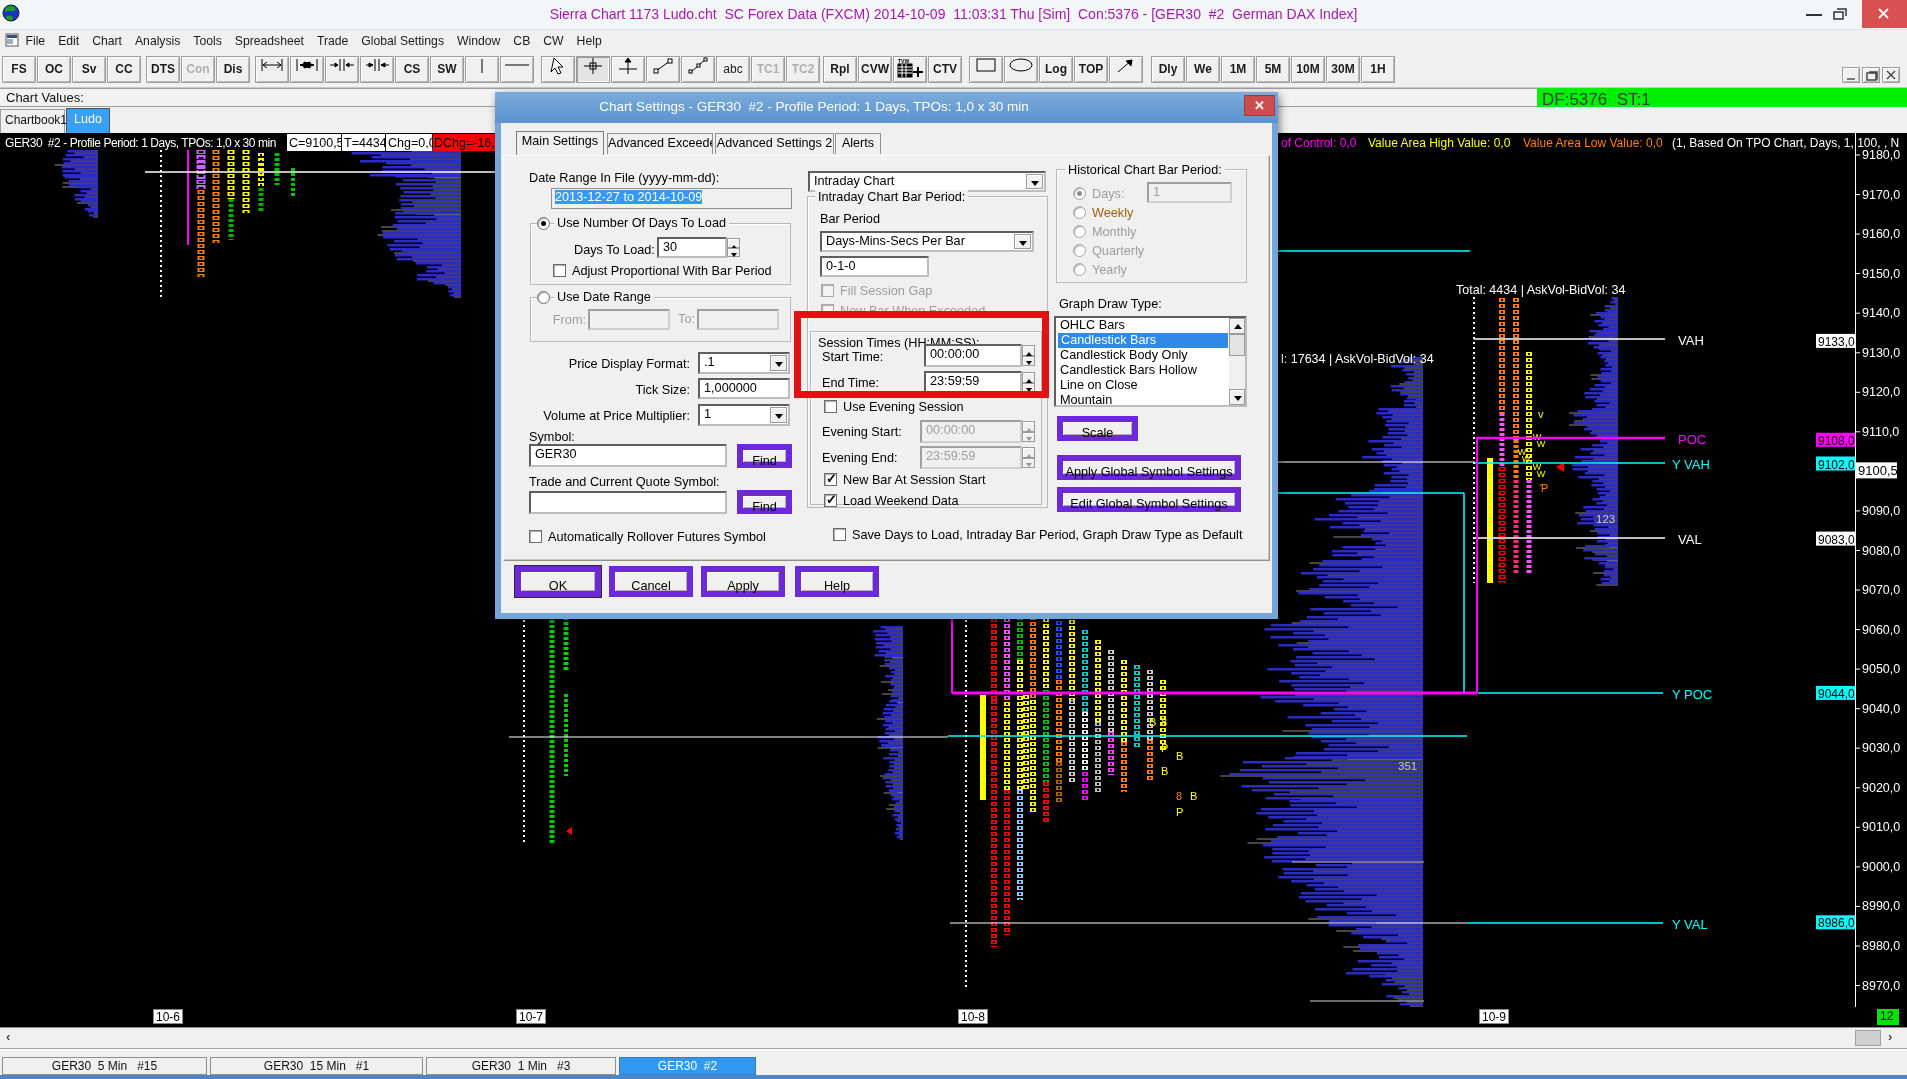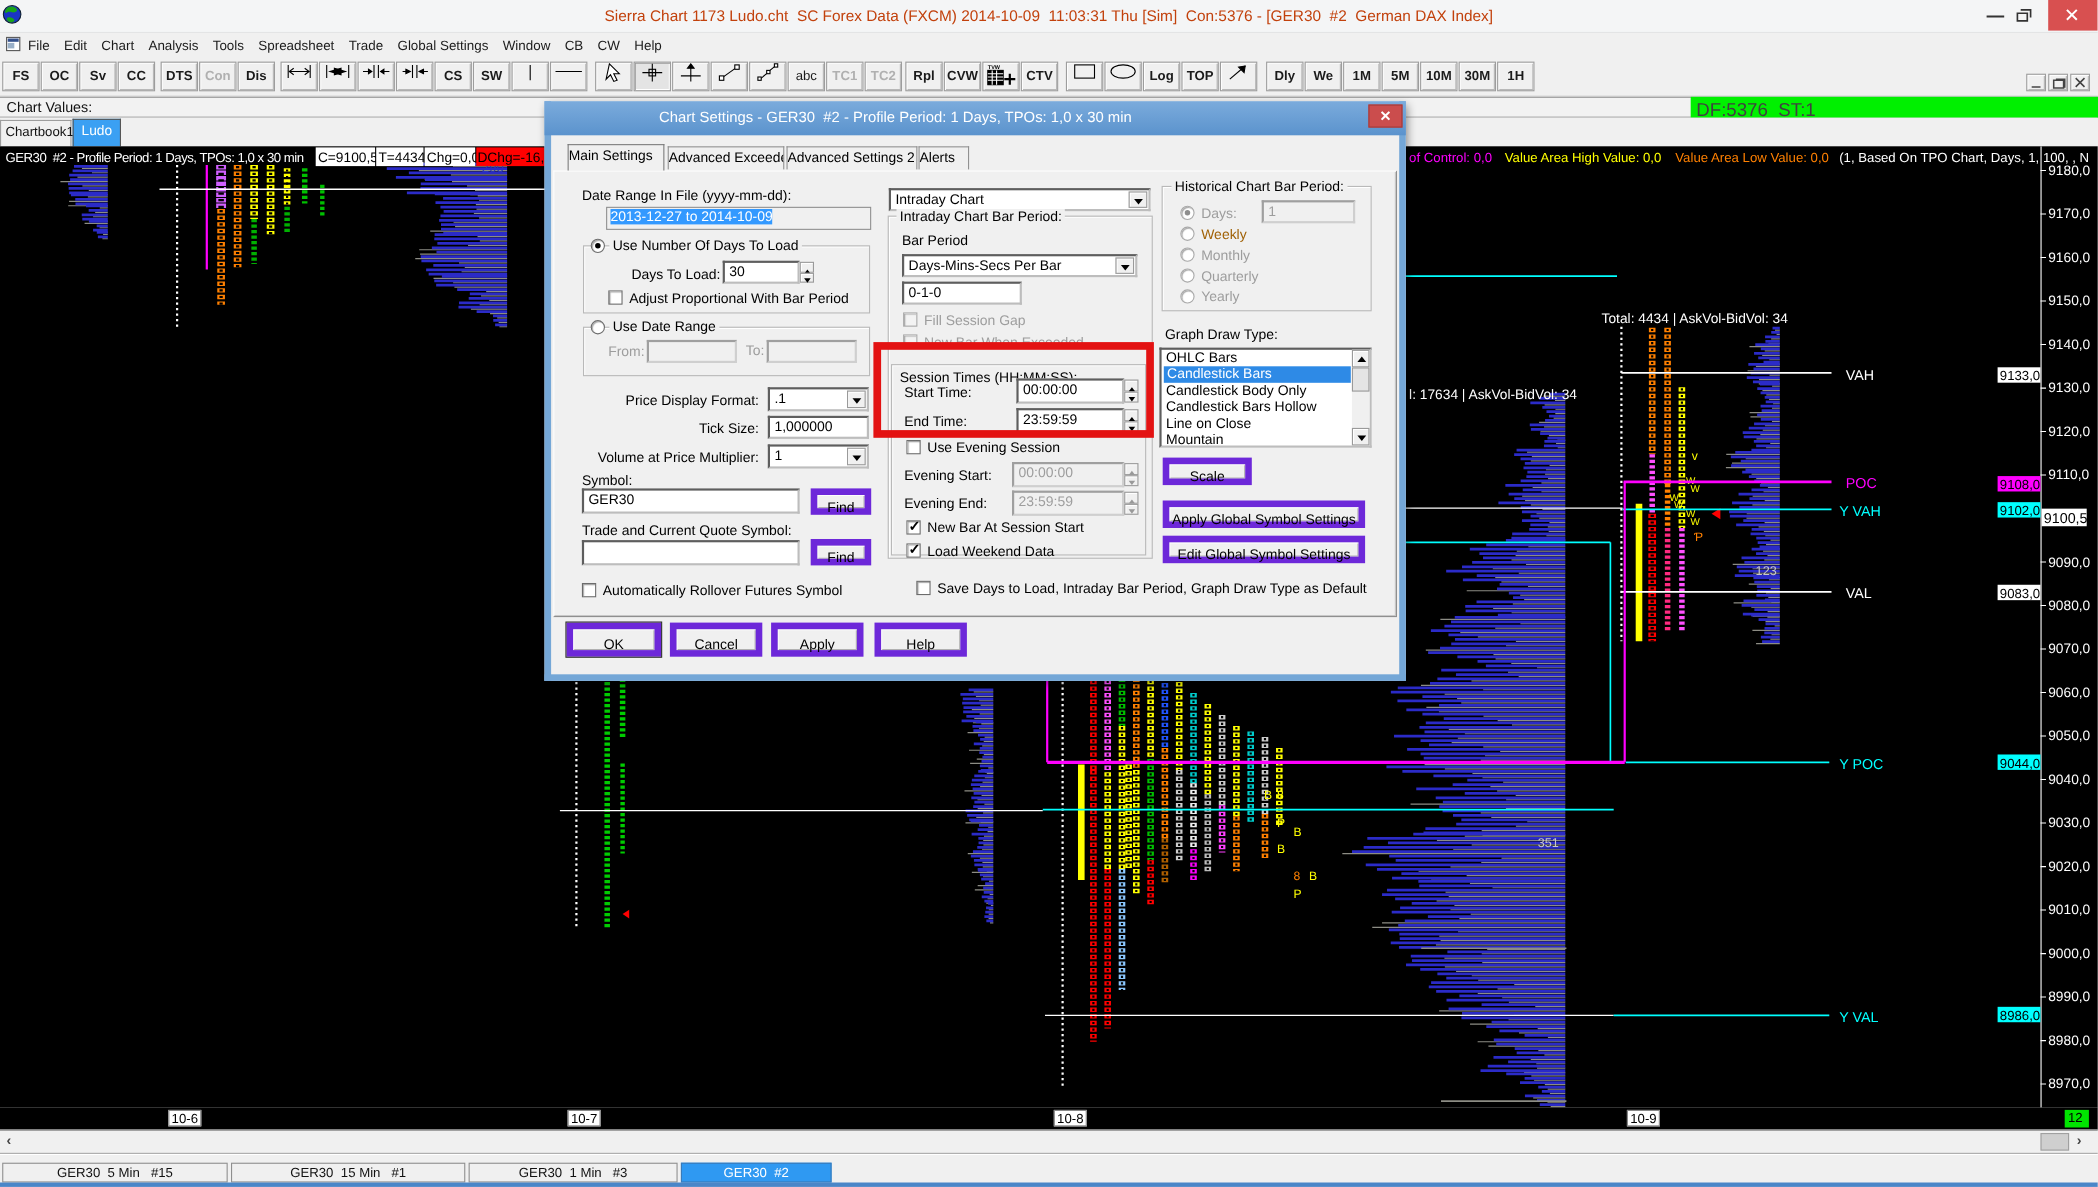--- a/index.html
+++ b/index.html
@@ -1,19 +1,19 @@
 <!DOCTYPE html>
 <html><head><meta charset="utf-8"><style>
 
 *{margin:0;padding:0;box-sizing:border-box}
 html,body{width:1907px;height:1079px;overflow:hidden;background:#f0f0f0;
  font-family:"Liberation Sans",sans-serif;-webkit-font-smoothing:antialiased}
 .abs{position:absolute}
 #titlebar{position:absolute;left:0;top:0;width:1907px;height:30px;background:#f4f5f6;border-bottom:1px solid #e3e4e5}
-#titletext{position:absolute;top:6px;left:0;width:1907px;text-align:center;font-size:14px;color:#c2410c}
+#titletext{position:absolute;top:6px;left:0;width:1907px;text-align:center;font-size:14px;color:#a21caf}
 #menubar{position:absolute;left:0;top:30px;width:1907px;height:22px;background:#f0f0f0}
 .mi{display:inline-block;font-size:12.2px;color:#1b1b1b;padding:4px 6.5px 0 6.5px}
 #toolbar{position:absolute;left:0;top:52px;width:1907px;height:36px;background:#f0f0f0;border-bottom:1px solid #c8c8c8}
 .tb{position:absolute;top:4px;height:27px;width:34px;background:#f0f0f0;border:1px solid #9d9d9d;
  box-shadow:inset 1px 1px 0 #fdfdfd,inset -1px -1px 0 #b8b8b8;
  font-size:12px;font-weight:bold;color:#1b1b1b;text-align:center;line-height:25px}
 .tb.dis{color:#b0b0b0}
 .tb.pressed{background:#e4e4e4;box-shadow:inset 1px 1px 0 #9a9a9a,inset -1px -1px 0 #ffffff}
 #chartvalues{position:absolute;left:0;top:88px;width:1907px;height:19px;background:#f2f2f2;border:1px solid #9d9d9d;border-left:none}
 #cvtext{position:absolute;left:6px;top:1px;font-size:13px;color:#111}
@@ -39,21 +39,21 @@
 
 
 #dlg{position:absolute;left:495px;top:92px;width:783px;height:527px;background:#f0f0f0;
  border:6px solid #74a7d7;border-top:none;box-shadow:2px 3px 8px rgba(0,0,0,.45);font-size:12.7px;color:#000}
 #dtitle{position:absolute;left:-6px;top:0;width:783px;height:31px;background:linear-gradient(#7babdc,#5b93cd)}
 #dtitletext{position:absolute;left:0;top:7px;width:638px;text-align:center;color:#fff;font-size:13.5px}
 #dclose{position:absolute;right:3px;top:3px;width:31px;height:21px;background:#cb4d4d;border:1px solid #a23b3b;
  color:#fff;text-align:center;font-size:13px;line-height:19px;font-weight:bold}
 #dbody{position:absolute;left:0;top:31px;width:771px;height:490px}
 .dtab{position:absolute;background:#f0f0f0;border:1px solid #919191;border-bottom:none;height:21px;
- padding:2px 0 0 0;top:10px;white-space:nowrap;overflow:hidden;font-size:12.6px}
+ padding:2px 0 0 0;top:10px;white-space:nowrap;text-align:center;overflow:hidden;font-size:12.6px}
 .dtab.on{height:24px;top:8px;z-index:3;border-color:#7c7c7c}
 #dpage{position:absolute;left:2px;top:32px;width:767px;height:406px;background:#f0f0f0;
  border:1px solid;border-color:#fdfdfd #8f8f8f #8f8f8f #fdfdfd;box-shadow:inset -1px -1px 0 #c8c8c8}
 .lbl{position:absolute;white-space:nowrap}
 .grp{position:absolute;border:1px solid #b9b9b9;box-shadow:inset 1px 1px 0 #fff}
 .glab{position:absolute;background:#f0f0f0;padding:0 3px;white-space:nowrap}
 .tf{position:absolute;background:#fff;border:2px solid;border-color:#5e5e5e #bdbdbd #bdbdbd #5e5e5e;padding:1px 0 0 4px;white-space:nowrap;overflow:hidden}
 .tf.dis{background:#f0f0f0;color:#9d9d9d;border-color:#9f9f9f #cfcfcf #cfcfcf #9f9f9f}
 .tfflat{position:absolute;background:#f0f0f0;border:1px solid #8f8f8f;padding:1px 0 0 3px}
 .radio{position:absolute;width:13px;height:13px;border-radius:50%;background:#fff;border:1px solid #6c6c6c;

